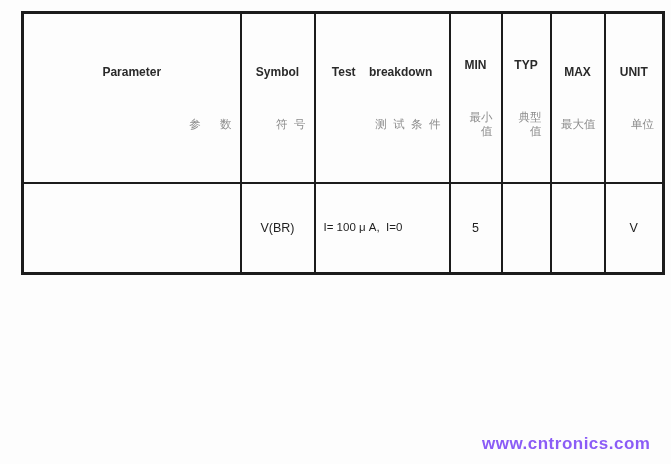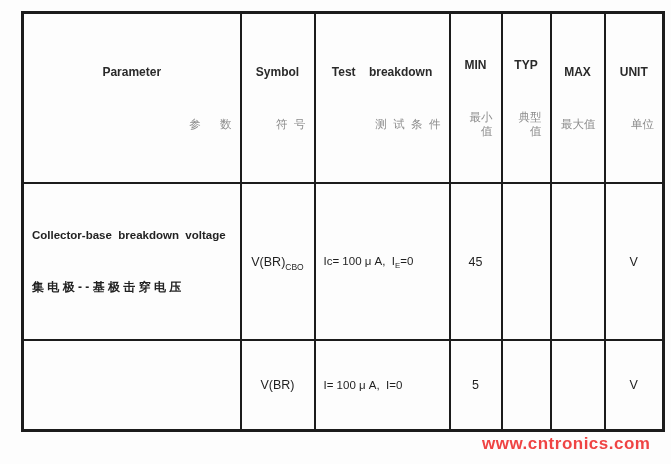--- a/index.html
+++ b/index.html
@@ -61,21 +61,21 @@
     font-size: 12.5px;
     color: #333;
   }
   sub { font-size: 0.68em; line-height: 0; }
   #watermark {
     position: absolute;
     left: 482px;
     top: 434px;
     font-size: 17px;
     letter-spacing: 0.5px;
-    color: #ef4444;
+    color: #8b5cf6;
     font-weight: bold;
     white-space: nowrap;
   }
 </style>
 </head>
 <body>
 
 <div id="stage">
   <table class="datasheet">
     <colgroup>
@@ -113,32 +113,20 @@
       <th>
         <div class="en">MAX</div>
         <div class="zh">最大值</div>
       </th>
       <th>
         <div class="en">UNIT</div>
         <div class="zh">单位</div>
       </th>
     </tr>
 
-    <tr style="height:32px">
-      <td class="param">
-        <div class="en">Collector-base  breakdown  voltage</div>
-        <div class="zh">集 电 极 - - 基 极 击 穿 电 压</div>
-      </td>
-      <td class="symbol">V(BR)<sub>CBO</sub></td>
-      <td class="cond">Ic= 100 μ A,  I<sub>E</sub>=0</td>
-      <td class="val">45</td>
-      <td class="val"></td>
-      <td class="val"></td>
-      <td class="val">V</td>
-    </tr>
 
 
     <tr style="height:31px">
       <td class="param">
         
         
       </td>
       <td class="symbol">V(BR)</td>
       <td class="cond">I= 100 μ A,  I=0</td>
       <td class="val">5</td>

